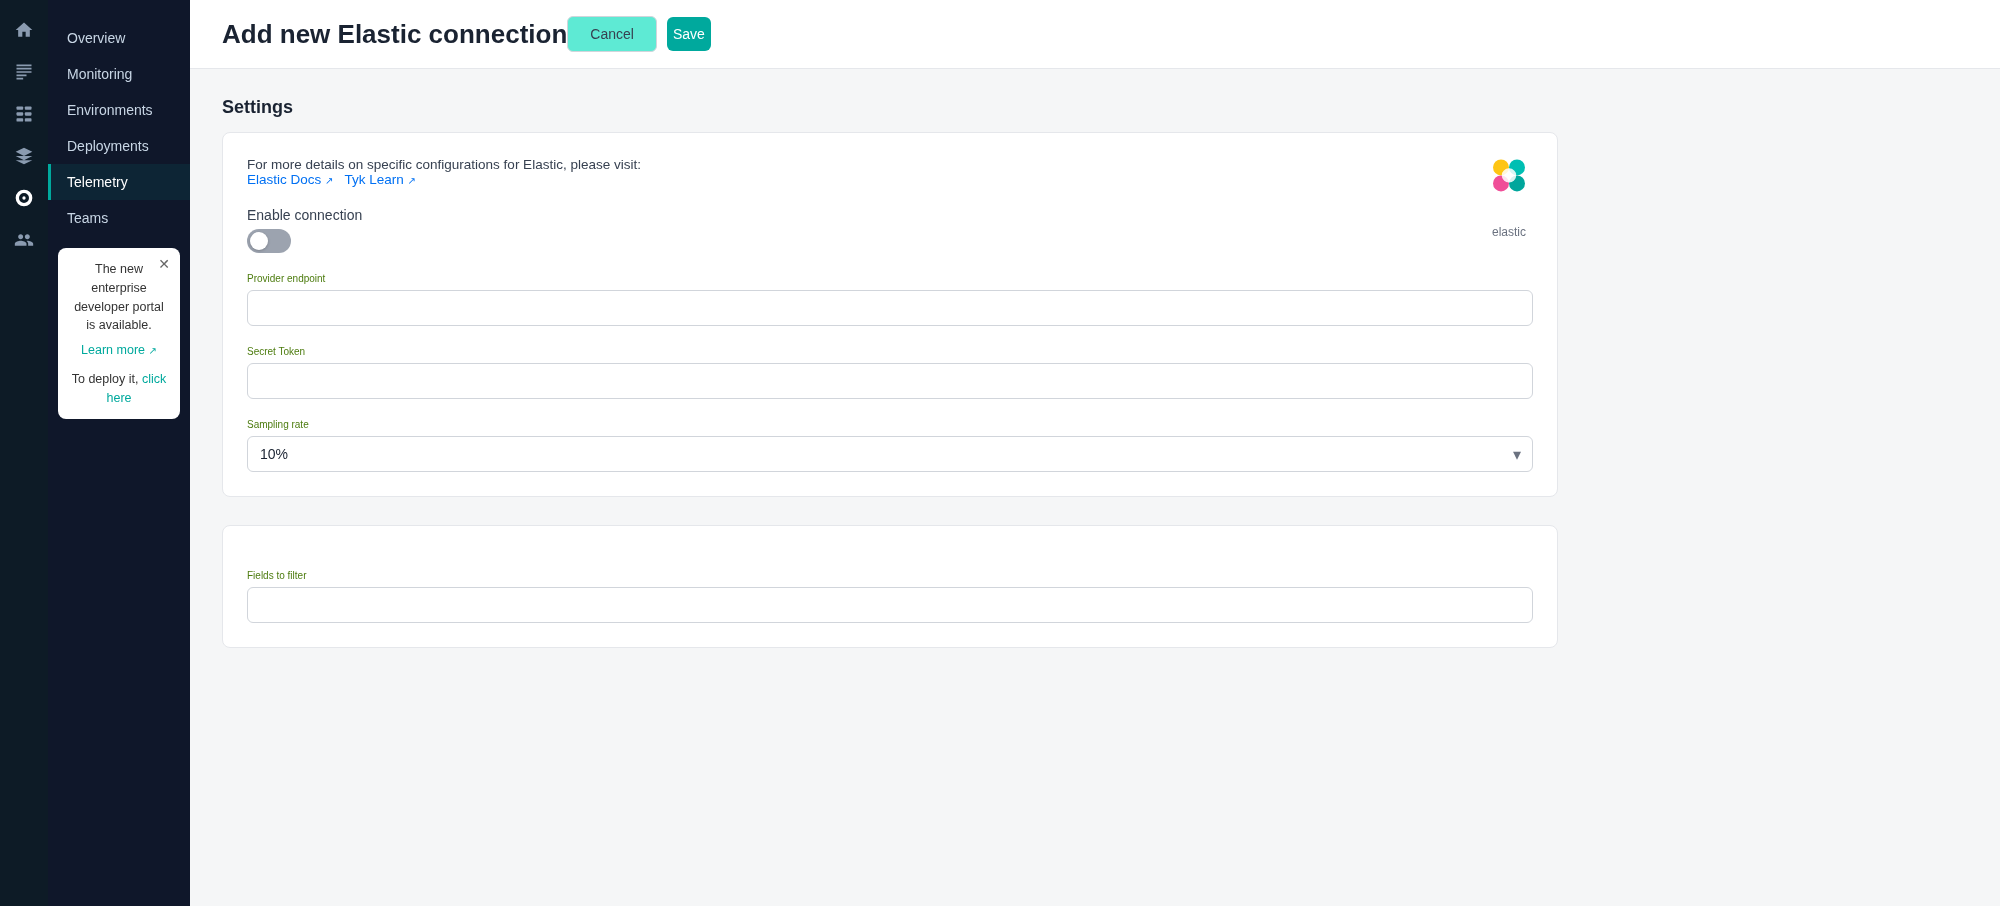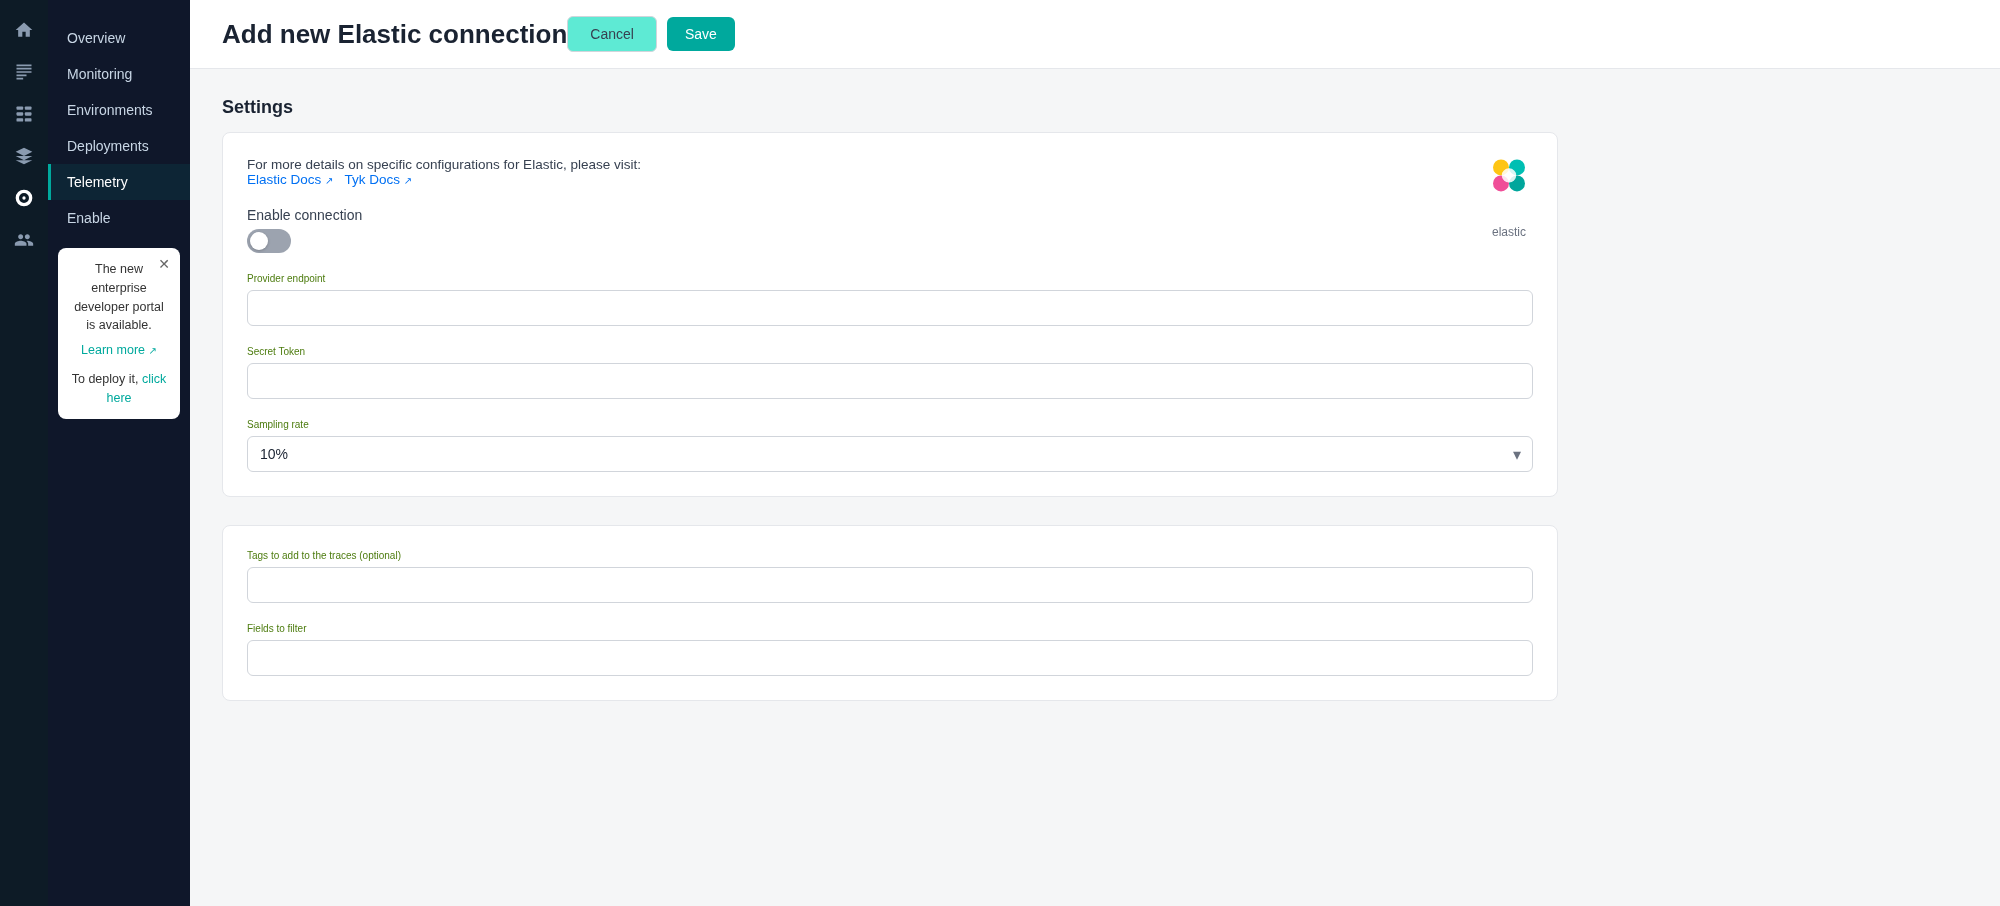--- a/index.html
+++ b/index.html
@@ -100,21 +100,21 @@
     .btn-cancel {
       padding: 9px 22px;
       border: 1px solid #d1d5db;
       background: #5eead4;
       border-radius: 6px;
       font-size: 14px;
       cursor: pointer;
       color: #374151;
     }
     .btn-save {
-      padding: 9px 18px;
+      padding: 9px 6px;
       border: none;
       background: #00a99d;
       border-radius: 6px;
       font-size: 14px;
       cursor: pointer;
       color: #fff;
       font-weight: 500;
     }
 
     
@@ -280,21 +280,21 @@
         </svg>
     </div>
   </div>
 
   <div class="nav-list">
     <div class="nav-item">Overview</div>
     <div class="nav-item">Monitoring</div>
     <div class="nav-item">Environments</div>
     <div class="nav-item">Deployments</div>
     <div class="nav-item active">Telemetry</div>
-    <div class="nav-item">Enable</div>
+    <div class="nav-item">Teams</div>
 
     <div class="notification-box">
       <button class="notification-close">✕</button>
       <div class="notification-text">The new enterprise developer portal is available.</div>
       <div class="notification-text" style="margin-top:6px;">
         <a href="#">Learn more</a>
         <span style="font-size:10px; color:#00a99d;"> ↗</span>
       </div>
       <div class="notification-deploy">
         <span>To deploy it,</span>
@@ -337,21 +337,21 @@
       </div>
 
       <div class="info-banner">
         <span>For more details on specific configurations for Elastic, please visit:</span><br>
         <a href="#">
           <span>Elastic Docs</span>
           <span style="font-size:10px;">↗</span>
         </a>
         &nbsp;
         <a href="#">
-          <span>Tyk Docs</span>
+          <span>Tyk Learn</span>
           <span style="font-size:10px;">↗</span>
         </a>
       </div>
 
       <div class="form-group">
         <span class="toggle-label">Enable connection</span>
         <div class="toggle-wrapper">
           <div class="toggle" id="toggle1">
             <div class="toggle-knob"></div>
           </div>
@@ -379,24 +379,20 @@
             <option>100%</option>
           </select>
           <span class="select-chevron">▾</span>
         </div>
       </div>
     </div>
 
 
     <div class="card">
 
-      <div class="form-group" style="margin-top:0;">
-        <label class="form-label">Tags to add to the traces (optional)</label>
-        <input class="form-input" type="text" value="" style="">
-      </div>
 
       <div class="form-group">
         <label class="form-label">Fields to filter</label>
         <input class="form-input" type="text" value="" style="">
       </div>
     </div>
 
   </div>
 </div>
 

